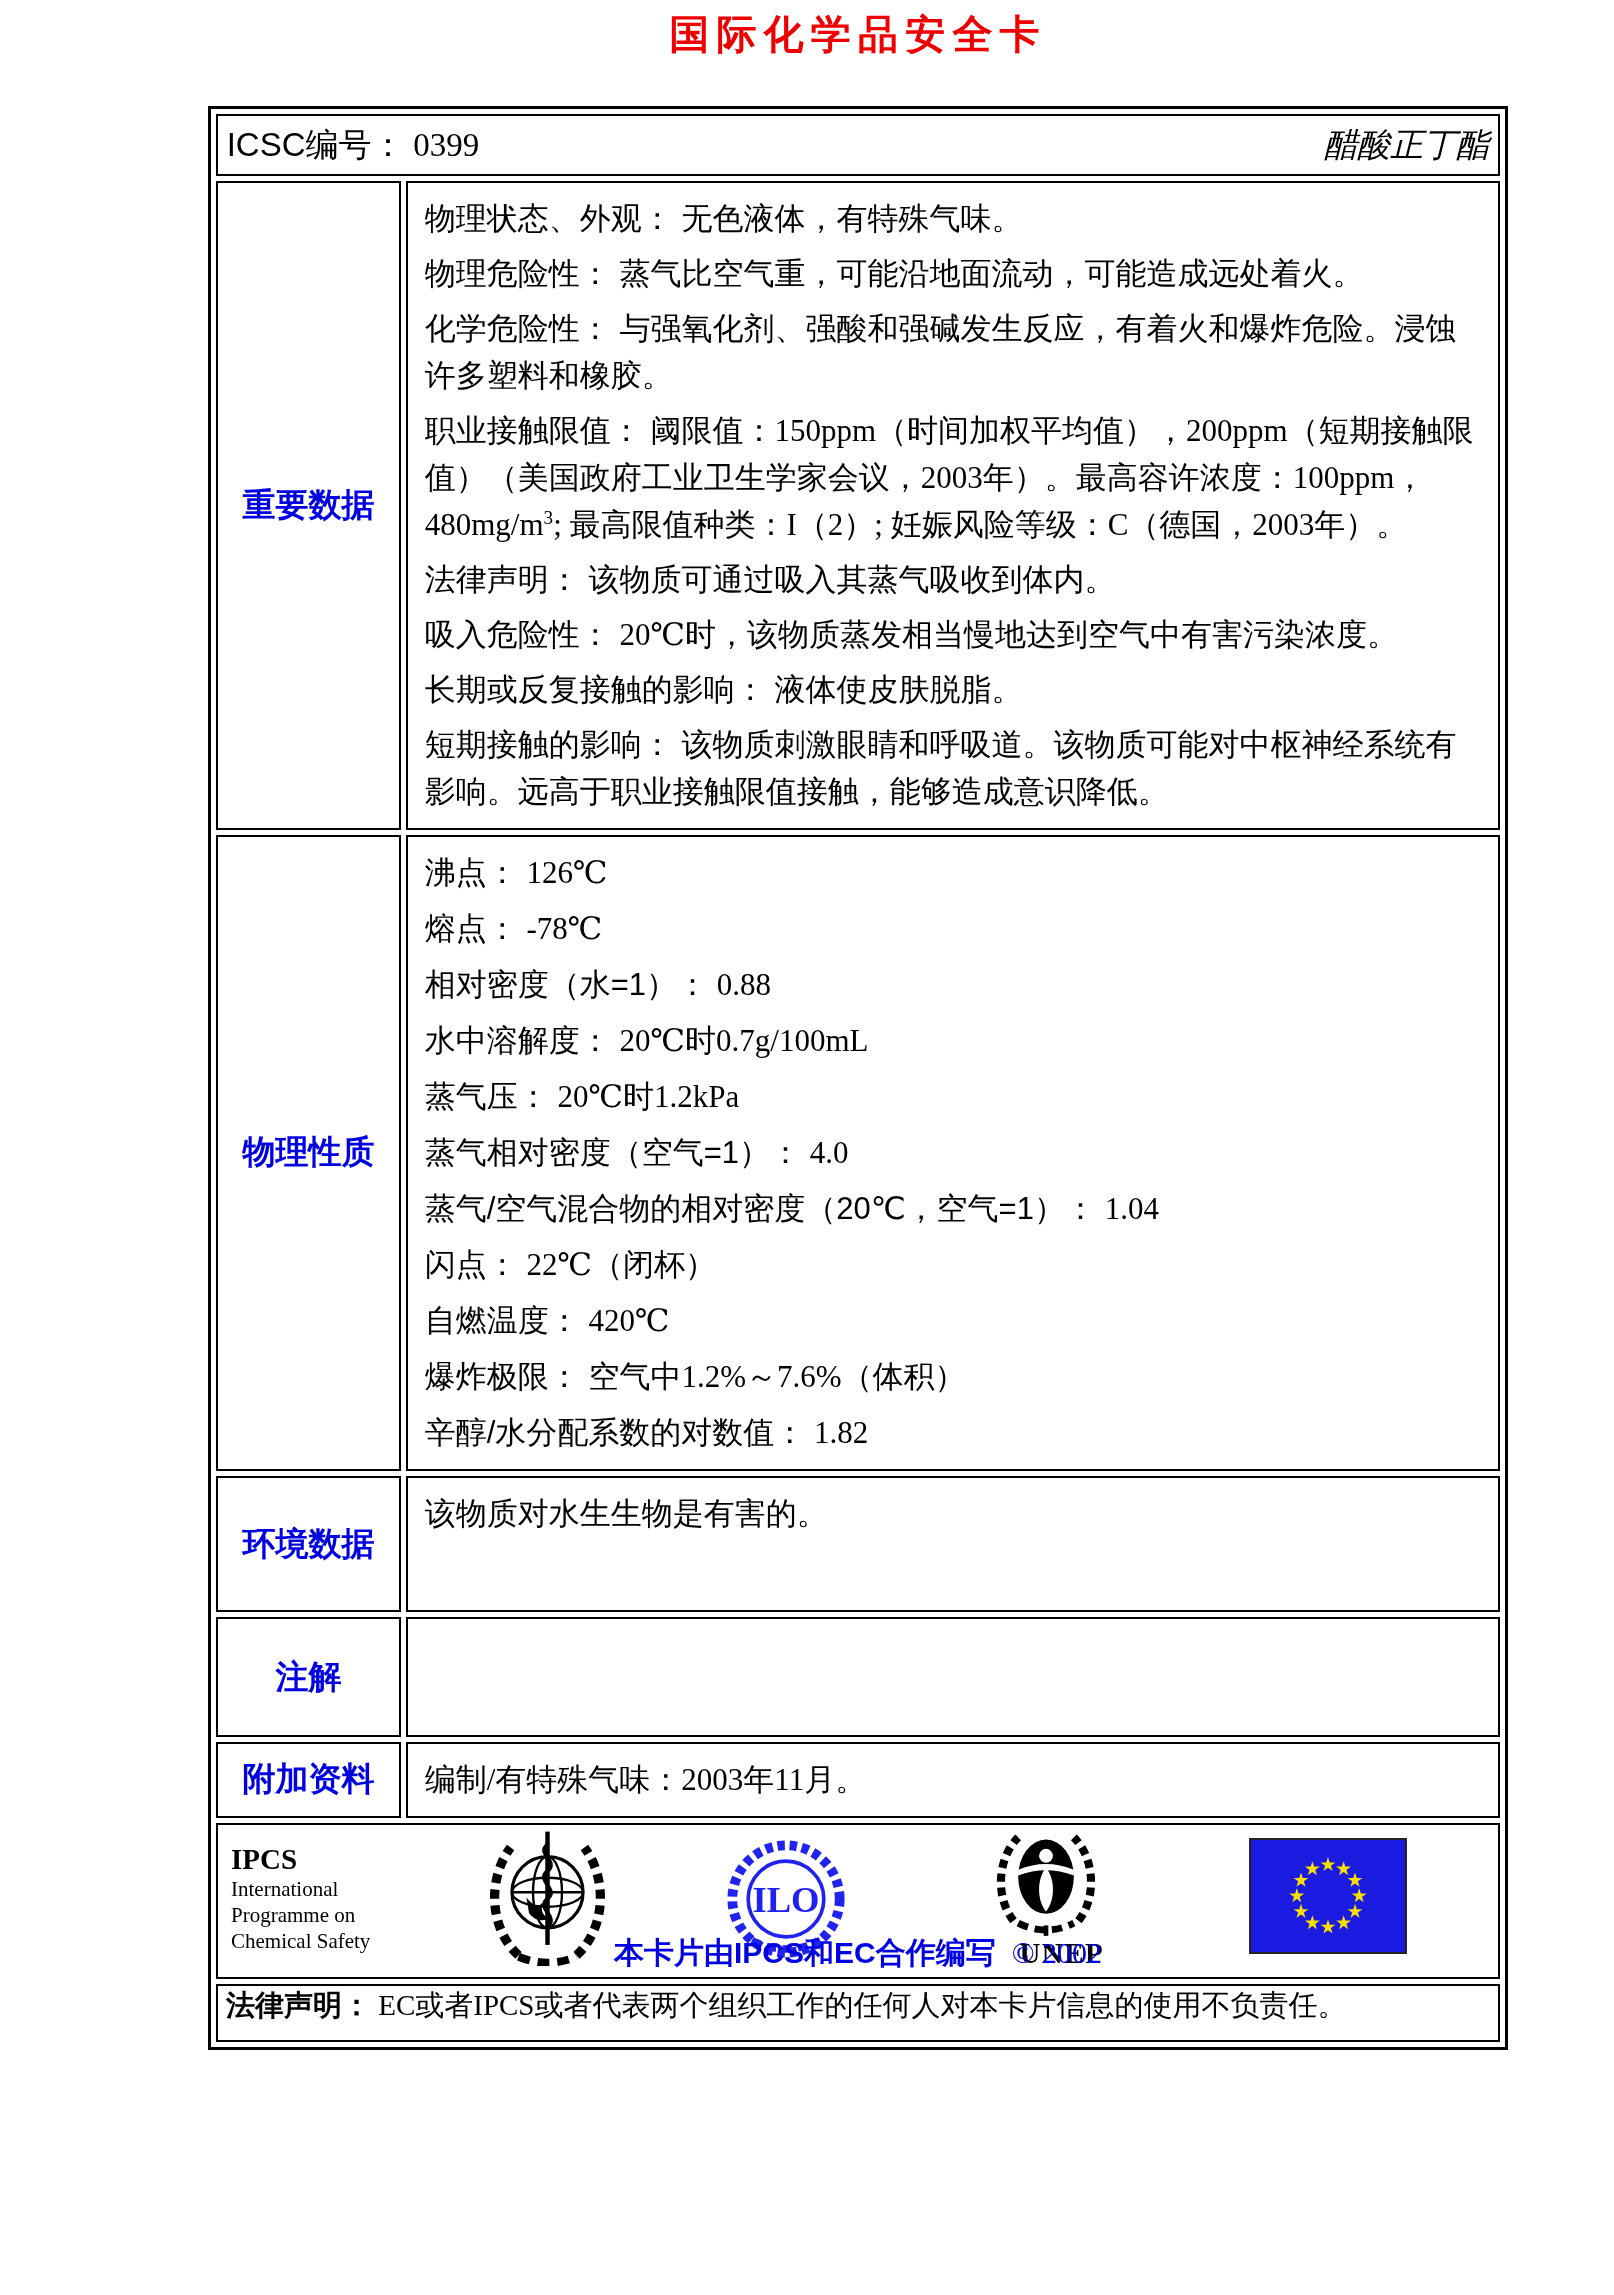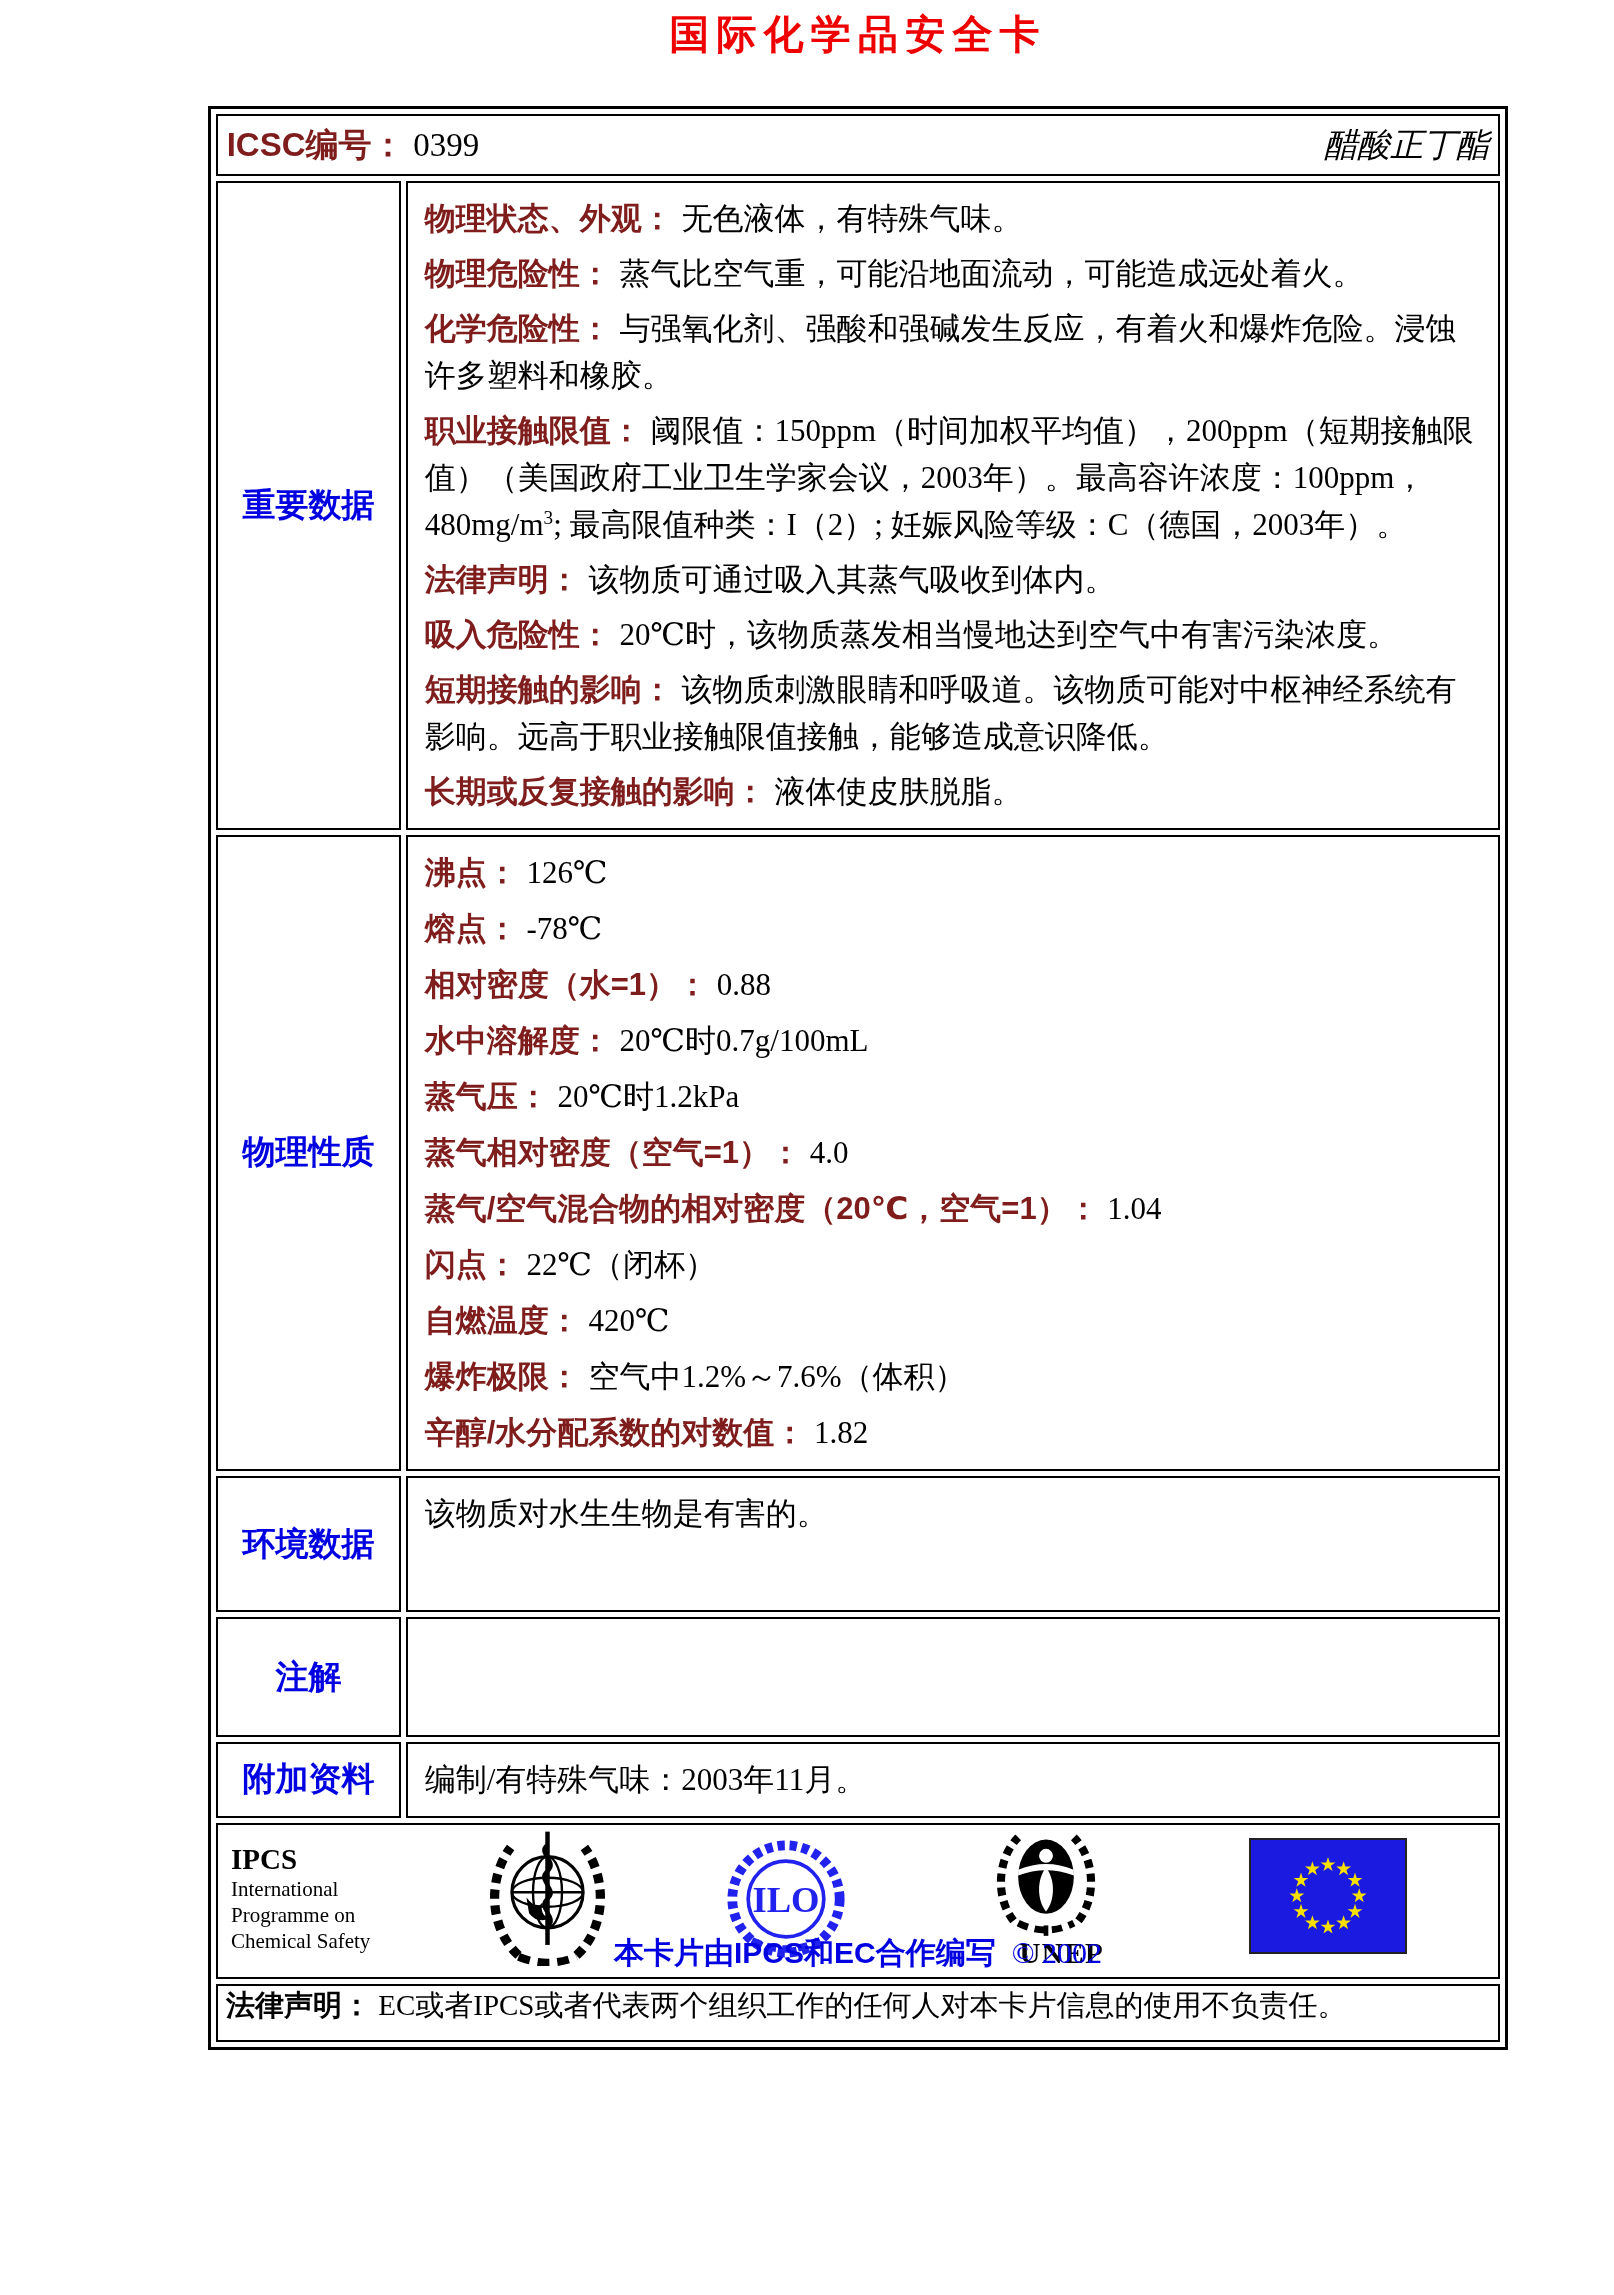--- a/index.html
+++ b/index.html
@@ -8,21 +8,21 @@
 
   .card-title{position:absolute;left:208px;top:7.2px;width:1300px;margin:0;text-align:center;
               color:#ee0000;font-size:40px;font-weight:bold;letter-spacing:7.2px;
               font-family:"Liberation Sans","DejaVu Sans",sans-serif;}
 
   .card{position:absolute;left:208px;top:106px;width:1300px;border:3.6px solid #000;background:#fff;
         display:grid;grid-template-columns:185px 1fr;gap:5px;padding:5px;box-sizing:border-box;}
   .cell{border:2.9px solid #000;box-sizing:border-box;background:#fff;}
   .full{grid-column:1 / -1;}
 
-  .lbl{color:#7f1d1d;font-weight:bold;font-family:"Liberation Sans","DejaVu Sans",sans-serif;margin-right:8.7px;text-align:center;}
+  .lbl{color:#000000;font-weight:normal;font-family:"Liberation Sans","DejaVu Sans",sans-serif;margin-right:8.7px;text-align:center;}
 
   
   .r-icsc{min-height:62px;display:flex;align-items:center;justify-content:space-between;padding:0 8.7px;font-size:33px;}
   .icsc-left{display:flex;align-items:center;}
   .chem{font-size:33px;font-style:italic;}
 
   
   .label-cell{display:flex;align-items:center;justify-content:center;text-align:center;
               color:#0000e0;font-weight:bold;font-size:33px;
               font-family:"Liberation Sans","DejaVu Sans",sans-serif;}
@@ -85,23 +85,23 @@
         <p><span class="lbl">物理危险性：</span><span>蒸气比空气重，可能沿地面流动，可能造成远处着火。</span><sup class="sup"></sup><span></span></p>
 
         <p><span class="lbl">化学危险性：</span><span>与强氧化剂、强酸和强碱发生反应，有着火和爆炸危险。浸蚀许多塑料和橡胶。</span><sup class="sup"></sup><span></span></p>
 
         <p><span class="lbl">职业接触限值：</span><span>阈限值：150ppm（时间加权平均值），200ppm（短期接触限值）（美国政府工业卫生学家会议，2003年）。最高容许浓度：100ppm，480mg/m</span><sup class="sup">3</sup><span>; 最高限值种类：I（2）; 妊娠风险等级：C（德国，2003年）。</span></p>
 
         <p><span class="lbl">法律声明：</span><span>该物质可通过吸入其蒸气吸收到体内。</span><sup class="sup"></sup><span></span></p>
 
         <p><span class="lbl">吸入危险性：</span><span>20℃时，该物质蒸发相当慢地达到空气中有害污染浓度。</span><sup class="sup"></sup><span></span></p>
 
+        <p><span class="lbl">长期或反复接触的影响：</span><span>液体使皮肤脱脂。</span><sup class="sup"></sup><span></span></p>
+
         <p><span class="lbl">短期接触的影响：</span><span>该物质刺激眼睛和呼吸道。该物质可能对中枢神经系统有影响。远高于职业接触限值接触，能够造成意识降低。</span><sup class="sup"></sup><span></span></p>
-
-        <p><span class="lbl">长期或反复接触的影响：</span><span>液体使皮肤脱脂。</span><sup class="sup"></sup><span></span></p>
       </div>
 
     <div class="cell label-cell">
       <span>物理性质</span>
     </div>
     <div class="cell content-cell phys">
 
         <p><span class="lbl">沸点：</span><span>126℃</span></p>
 
         <p><span class="lbl">熔点：</span><span>-78℃</span></p>

